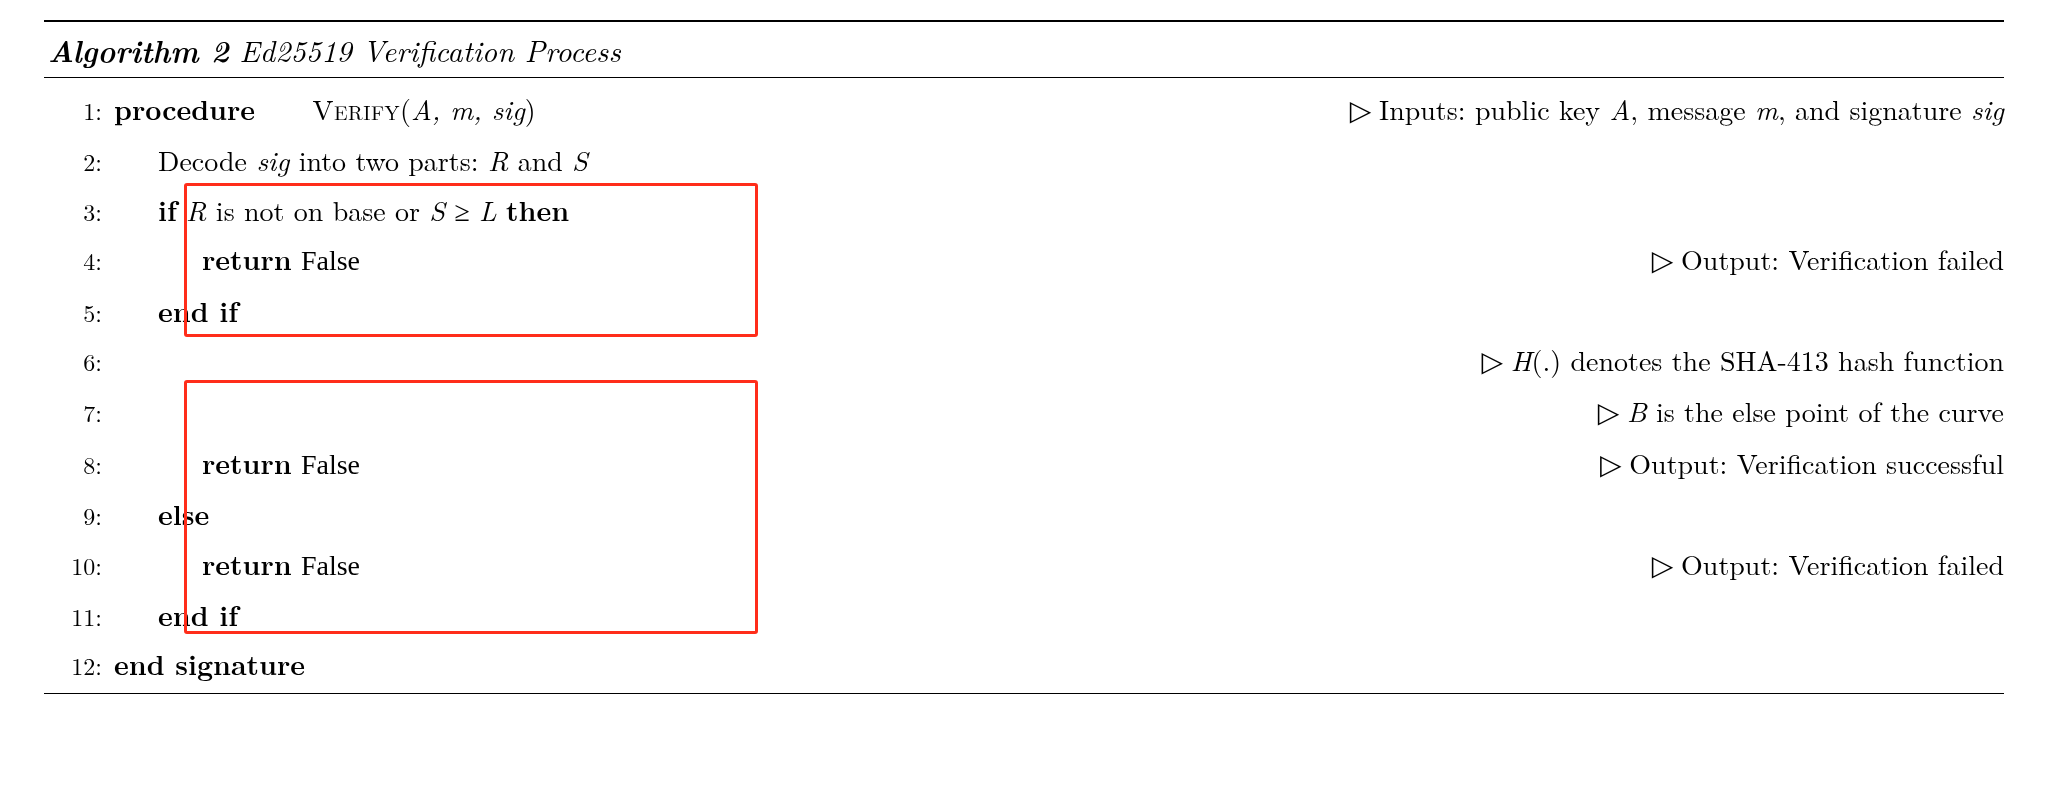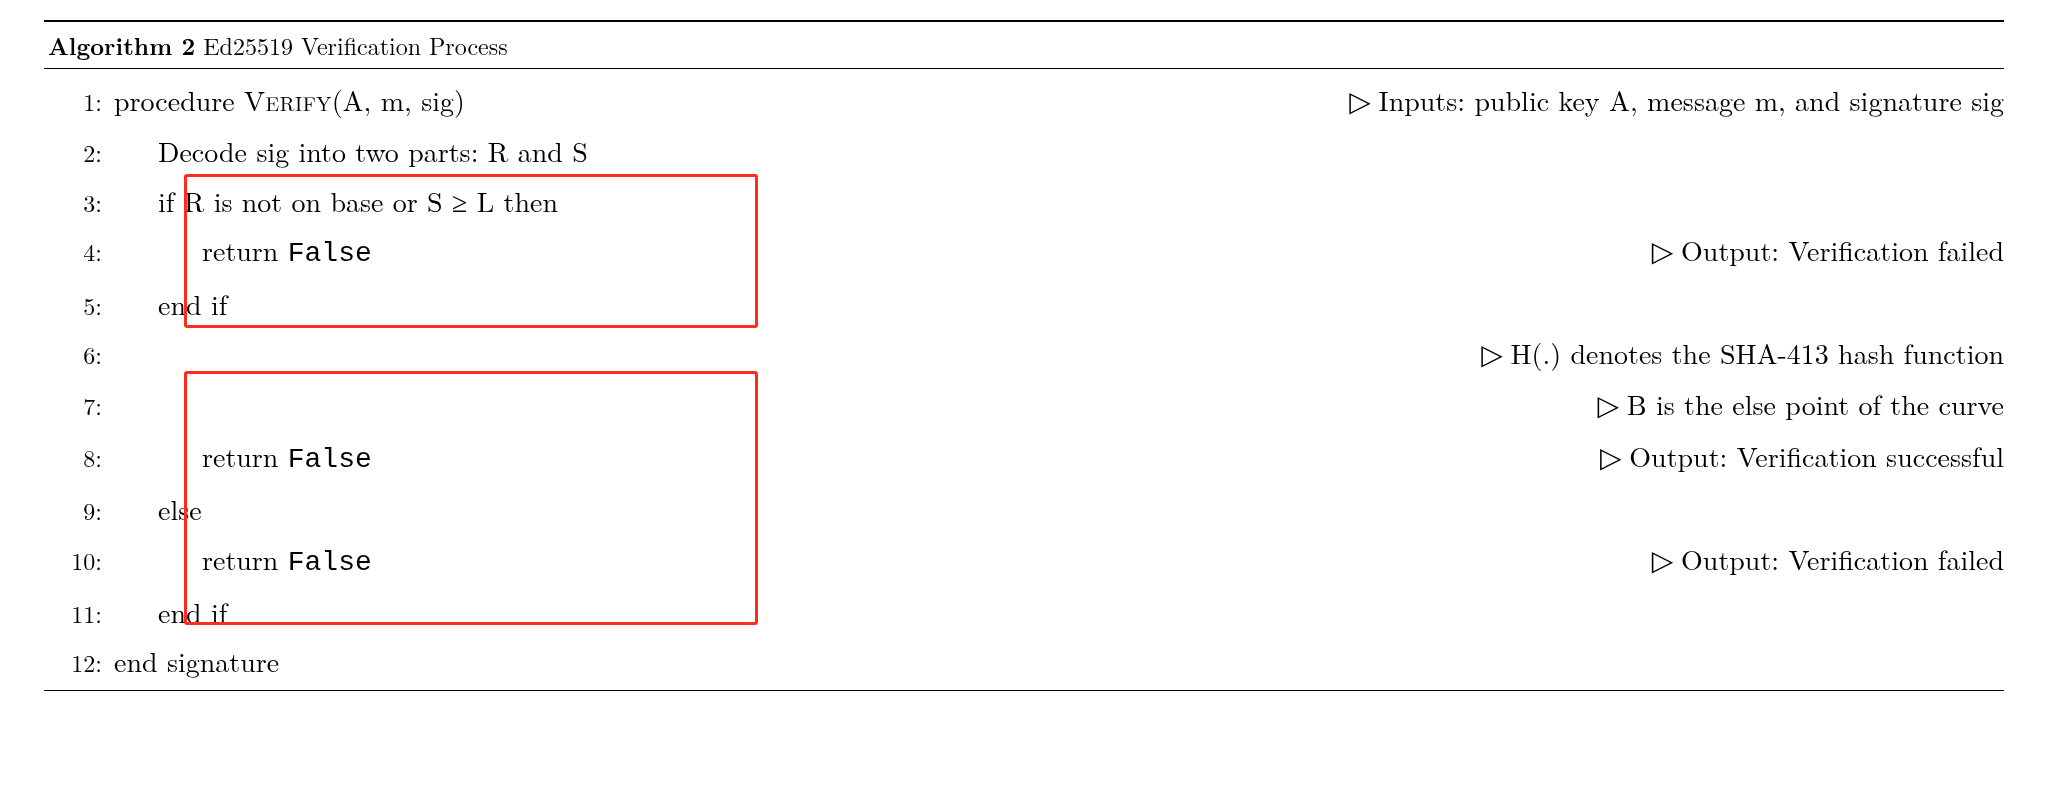--- a/index.html
+++ b/index.html
@@ -18,21 +18,22 @@
   .rule-thick {
     border-top: 2.5px solid #000;
     margin: 0;
   }
   .rule-thin {
     border-top: 1.2px solid #000;
     margin: 0;
   }
   .algo-title {
     padding: 6px 0 6px 4px;
-    font-size: 24px;
+    font-size: 30px;
+    font-style: italic;
   }
   .algo-title .label {
     font-weight: bold;
   }
   .algo-body {
     padding: 6px 0 4px 0;
     position: relative;
   }
   .line {
     display: flex;
@@ -54,24 +55,24 @@
   .comment {
     margin-left: auto;
     text-align: left;
     white-space: nowrap;
     padding-left: 30px;
   }
   .tri {
     font-family: Arial, sans-serif;
     letter-spacing: 0;
   }
-  .kw { font-weight: normal; text-align: center; }
-  .sc { font-variant: small-caps; letter-spacing: 0.5px; }
-  .it { }
-  .tt { font-family: Liberation Mono, monospace; }
+  .kw { font-weight: bold; text-align: center; }
+  .sc { font-variant: small-caps; letter-spacing: 0.5px; margin-left: 48px; }
+  .it { font-style: italic; }
+  .tt { font-family: Liberation Serif, serif; }
   .ind1 { padding-left: 44px; }
   .ind2 { padding-left: 88px; }
   .redbox {
     position: absolute;
     border: 3px solid #ff2d1a;
     border-radius: 3px;
     pointer-events: none;
   }
   .box1 { left: 140px; top: 105px; width: 568px; height: 148px; }
   .box2 { left: 140px; top: 302px; width: 568px; height: 248px; }

